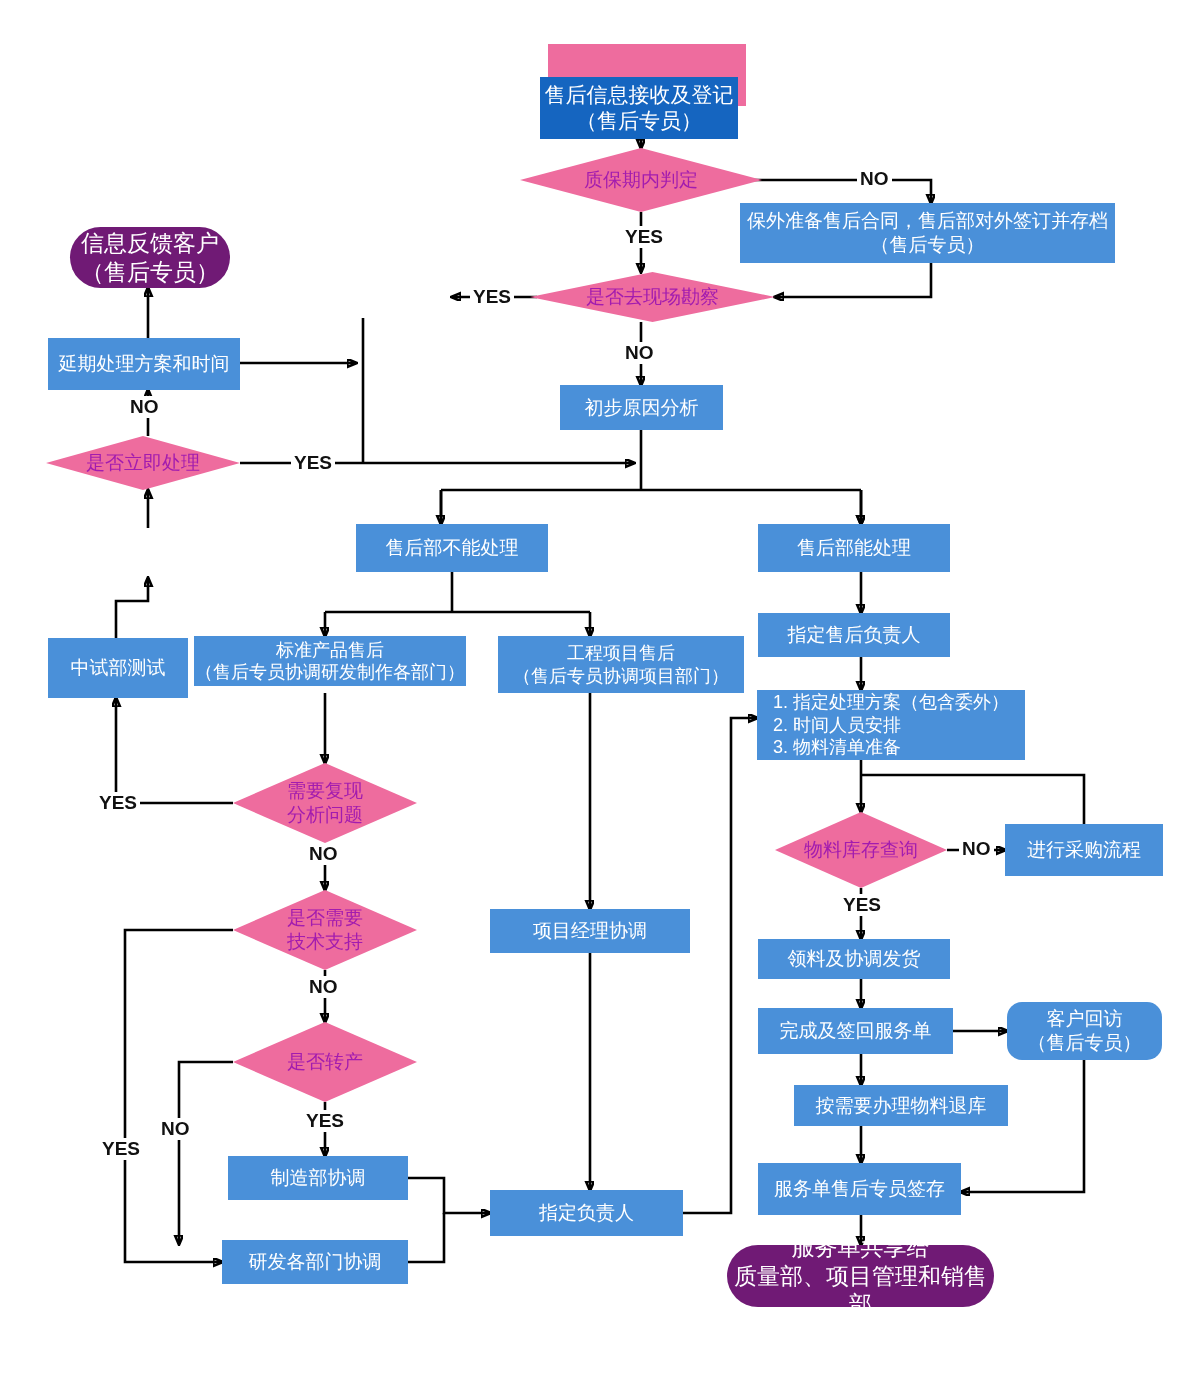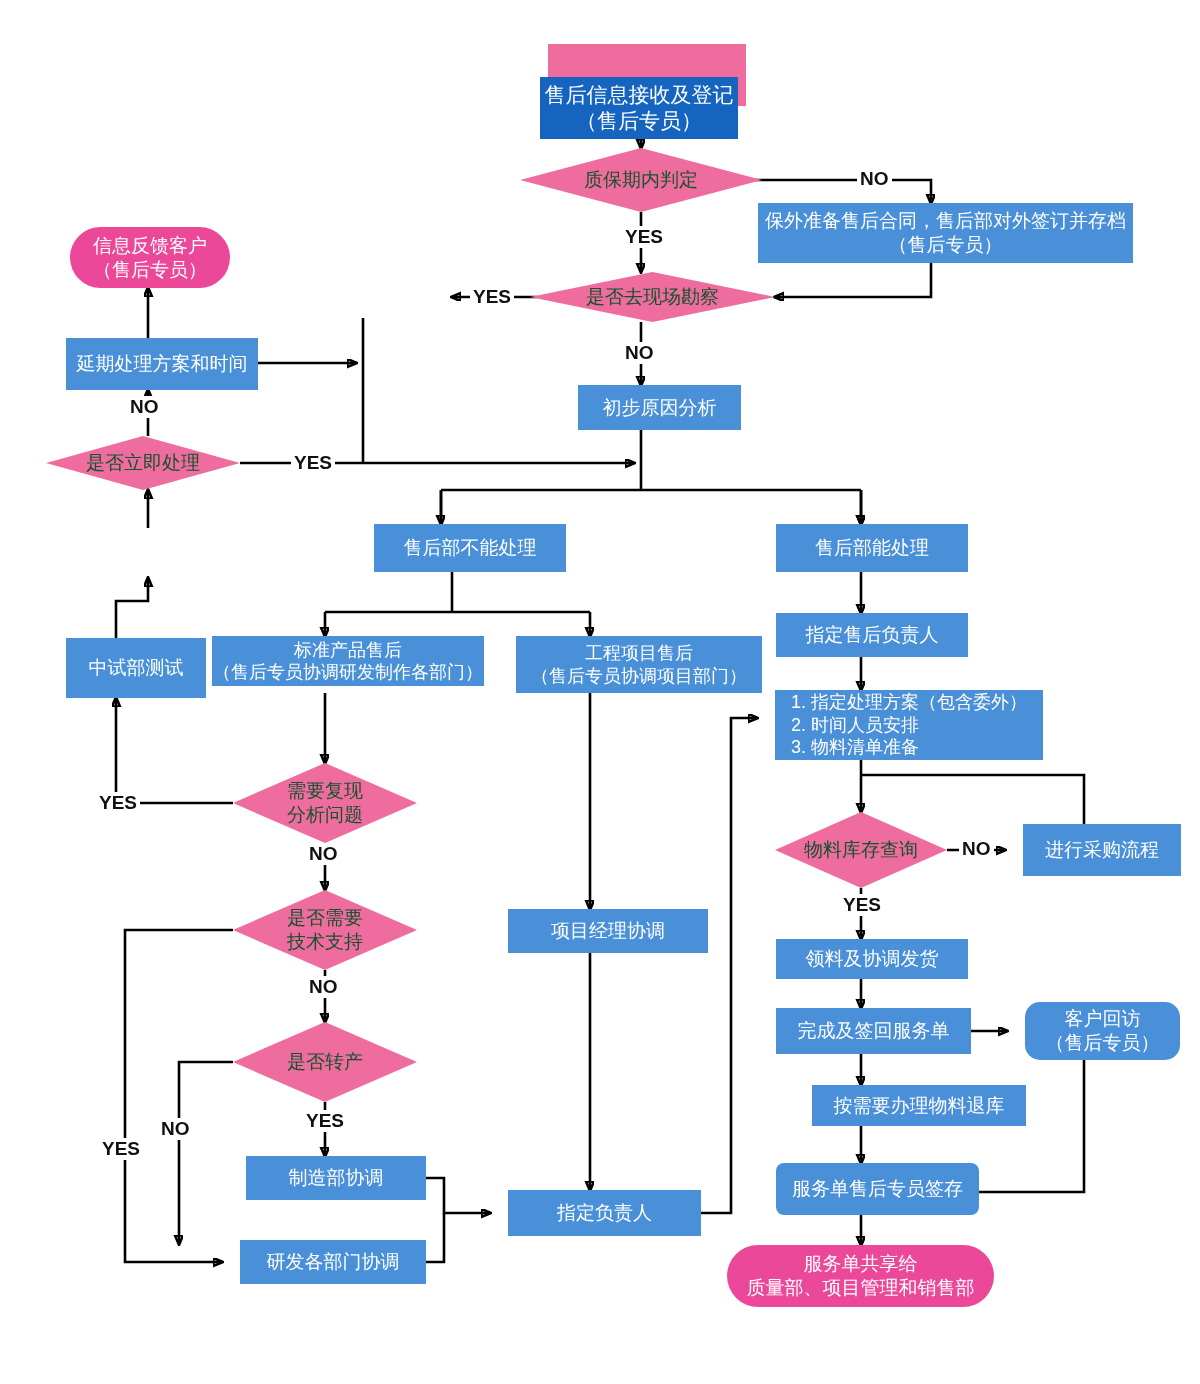--- a/index.html
+++ b/index.html
@@ -1,26 +1,26 @@
 <!DOCTYPE html>
 <html><head>
 <meta charset="utf-8">
 <style>
   html,body{margin:0;padding:0;background:#ffffff;}
   body{font-family:"Liberation Sans","DejaVu Sans",sans-serif;}
   #canvas{position:relative;width:1200px;height:1384px;background:#fff;overflow:hidden;}
   .node{position:absolute;box-sizing:border-box;display:flex;align-items:center;justify-content:center;text-align:center;color:#ffffff;line-height:1.25;z-index:3;}
-  .proc{background:#4A90D9;font-size:19px;margin-left:18px;}
+  .proc{background:#4A90D9;font-size:19px;}
   .proc.sm{font-size:18px;}
   .start{background:#1565C0;font-size:21px;z-index:4;margin-top:25px;}
   .startshadow{position:absolute;background:#EE6C9E;z-index:2;}
-  .term{background:#ec4899;border-radius:32px;font-size:19px;}
+  .term{background:#701a75;border-radius:32px;font-size:23px;}
   .dia{position:absolute;z-index:3;}
   .dia .dshape{position:absolute;inset:0;background:#EE6C9E;clip-path:polygon(50% 0,100% 50%,50% 100%,0 50%);}
-  .dia .dlabel{position:absolute;inset:0;display:flex;align-items:center;justify-content:center;text-align:center;color:#14532d;font-size:19px;line-height:1.25;z-index:2;}
+  .dia .dlabel{position:absolute;inset:0;display:flex;align-items:center;justify-content:center;text-align:center;color:#a21caf;font-size:19px;line-height:1.25;z-index:2;}
   .listbox{justify-content:flex-start;text-align:left;padding-left:16px;font-size:18px;}
   .listbox .inner{white-space:pre-line;}
   .lbl{position:absolute;color:#111;font-size:19px;font-weight:700;background:#fff;padding:0 3px;z-index:5;font-family:"Liberation Sans",sans-serif;}
   svg.wires{position:absolute;left:0;top:0;width:1200px;height:1384px;z-index:1;}
   svg.wires path,svg.wires line{stroke:#000;stroke-width:2.6;fill:none;}
 </style>
 </head>
 <body>
 
 <div id="canvas">
@@ -242,21 +242,21 @@
 
   <div class="node proc" style="left:1007px;top:1002px;width:155px;height:58px;border-radius:15px;">
     <span class="inner" style="white-space:pre-line">客户回访
 （售后专员）</span>
   </div>
 
   <div class="node proc" style="left:794px;top:1085px;width:214px;height:41px;">
     <span>按需要办理物料退库</span>
   </div>
 
-  <div class="node proc" style="left:758px;top:1163px;width:203px;height:52px;border-radius:8px;">
+  <div class="node proc" style="left:758px;top:1163px;width:203px;height:52px;">
     <span>服务单售后专员签存</span>
   </div>
 
   <div class="node term" style="left:727px;top:1245px;width:267px;height:62px;">
     <span class="inner" style="white-space:pre-line">服务单共享给
 质量部、项目管理和销售部</span>
   </div>
 
   <div class="lbl" style="left:857px;top:168px;">NO</div>
   <div class="lbl" style="left:622px;top:226px;">YES</div>

